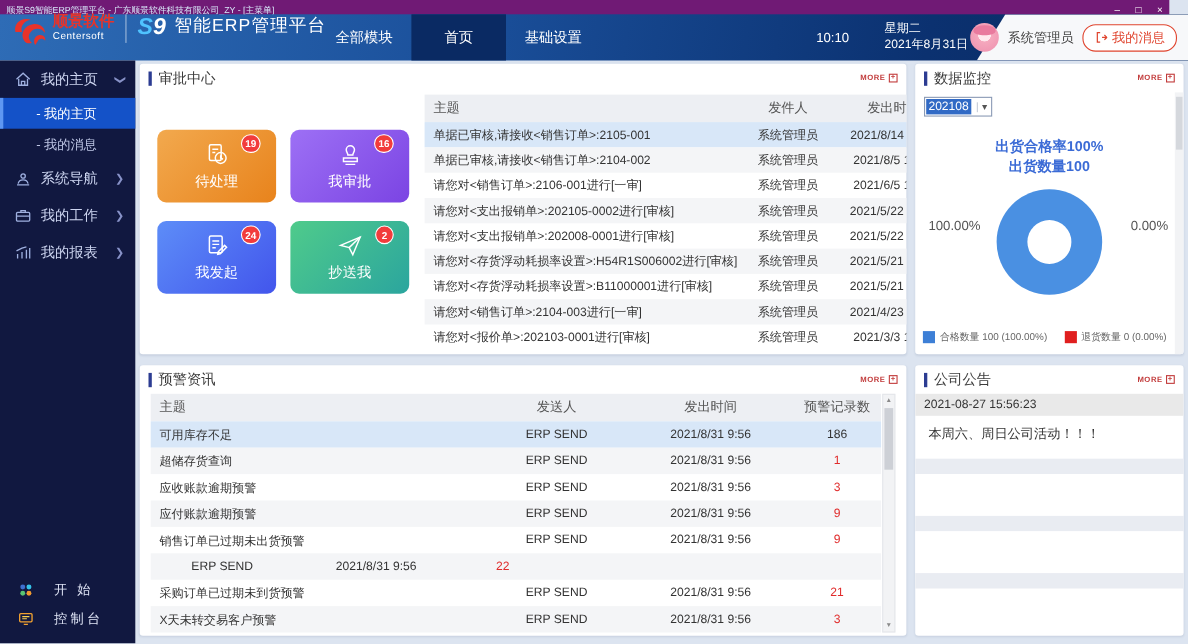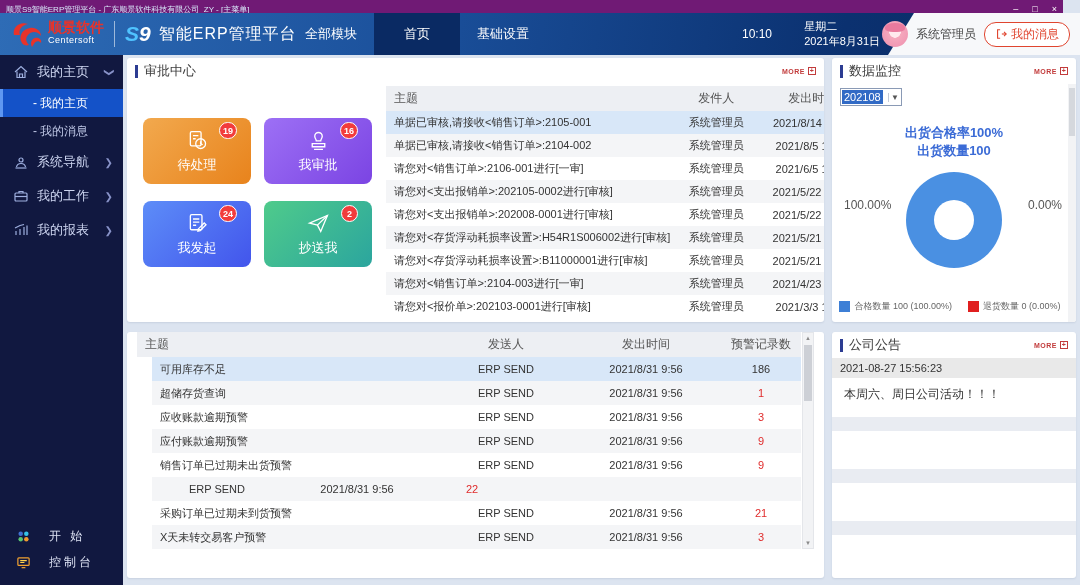--- a/index.html
+++ b/index.html
@@ -13,21 +13,21 @@
     color:#d8e8fa; font-size:8px; }
   .win-controls { margin-left:auto; display:flex; gap:14px; color:#fff;
     font-size:9px; line-height:13px; }
   .win-controls span { cursor:default; }
 
   
   .header { position:absolute; top:13px; left:0; right:0; height:42px;
     background:linear-gradient(100deg,#2e6cb6 0%,#1a4f9a 40%,#0b3170 78%, #092a61 100%); }
   .user-wedge { position:absolute; right:0; top:0; height:42px; width:192px;
     background:#f7f8fa; clip-path:polygon(26px 0,100% 0,100% 100%,0 100%); }
-  .brand { position:absolute; left:10px; top:0; height:42px; display:flex; align-items:center; }
+  .brand { position:absolute; left:10px; top:0; height:42px; display:flex; }
   .swirl { width:34px; height:30px; }
   .brand-names { margin-left:4px; line-height:13px; }
   .brand-cn { color:#e8332a; font-weight:bold; font-size:14px; }
   .brand-en { color:#fff; font-size:9px; letter-spacing:.5px; }
   .brand-divider { width:1px; height:26px; background:rgba(255,255,255,.55); margin:0 10px; }
   .s9 { font-size:21px; font-weight:bold; font-style:italic; }
   .s9 .s { color:#4fc3ff; } .s9 .n9 { color:#fff; }
   .product-title { color:#fff; font-size:16px; margin-left:8px; letter-spacing:1px; }
   .nav { position:absolute; left:288px; top:0; height:42px; display:flex; }
   .nav-tab { width:86px; height:42px; line-height:42px; text-align:center;
@@ -135,21 +135,21 @@
     background:#f2f3f5; }
   .dm-scroll .thumb { position:absolute; left:1px; right:1px; top:4px; height:48px;
     background:#d5d8dd; }
 
   
   .al-table { position:relative; margin:0 10px; padding-right:13px; }
   .al-c-subj { flex:1; text-align:left; padding-left:8px; }
   .al-c-sender { width:130px; text-align:center; flex:none; }
   .al-c-time { width:150px; text-align:center; flex:none; }
   .al-c-count { width:80px; text-align:center; flex:none; }
-  .al-table .trow { height:24px;margin-left:15px; }
+  .al-table .trow { height:24px; }
   .count-red { color:#e02b2b; }
 
   
   .ann-date { height:20px; background:#e9e9e9; display:flex; align-items:center;
     padding-left:8px; font-size:11px; color:#333; }
   .ann-text { padding:8px 10px 14px 12px; font-size:12px; color:#333; }
   .stripe { background:#e9ecf2; height:14px; }
   .stripe-gap { background:#fff; height:38px; }
 </style>
 </head>
@@ -412,20 +412,28 @@
         <span class="legend-sq" style="background: rgb(224, 31, 31);"></span>
         <span>退货数量 0 (0.00%)</span>
       </div>
     </div>
     <div class="dm-scroll">
         <div class="thumb"></div>
       </div>
   </div>
 
   <div class="panel">
+    <div class="panel-head">
+      <div class="phbar"></div>
+      <span class="ptitle">预警资讯</span>
+      <div class="more-btn">
+        <span>MORE</span>
+        <span class="more-sq">+</span>
+      </div>
+    </div>
     <div class="al-table">
       <div class="thead">
         <div class="al-c-subj">主题</div>
         <div class="al-c-sender">发送人</div>
         <div class="al-c-time">发出时间</div>
         <div class="al-c-count">预警记录数</div>
       </div>
       <div>
           <div class="trow hl">
             <div class="al-c-subj">可用库存不足</div>

